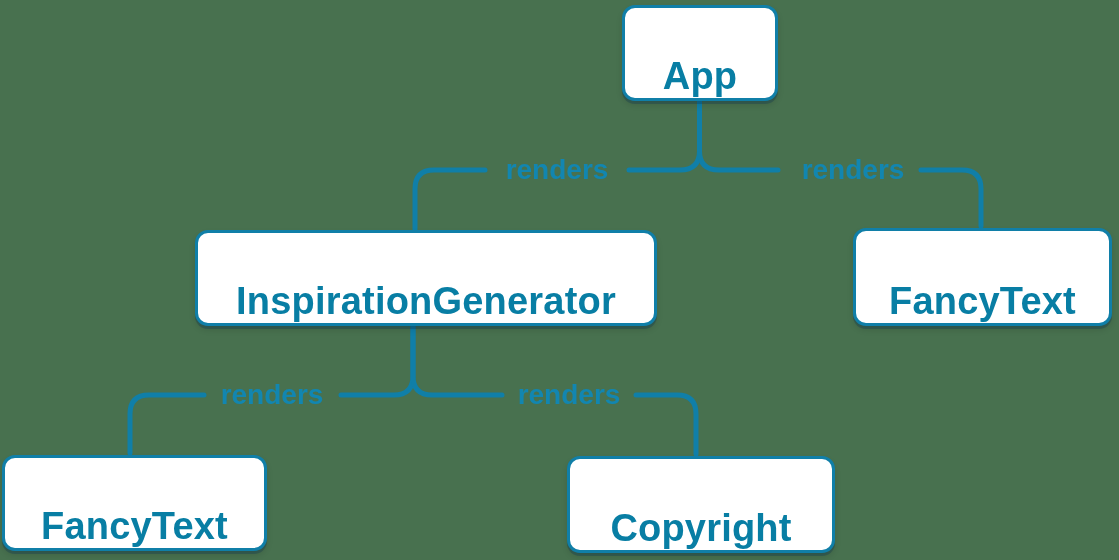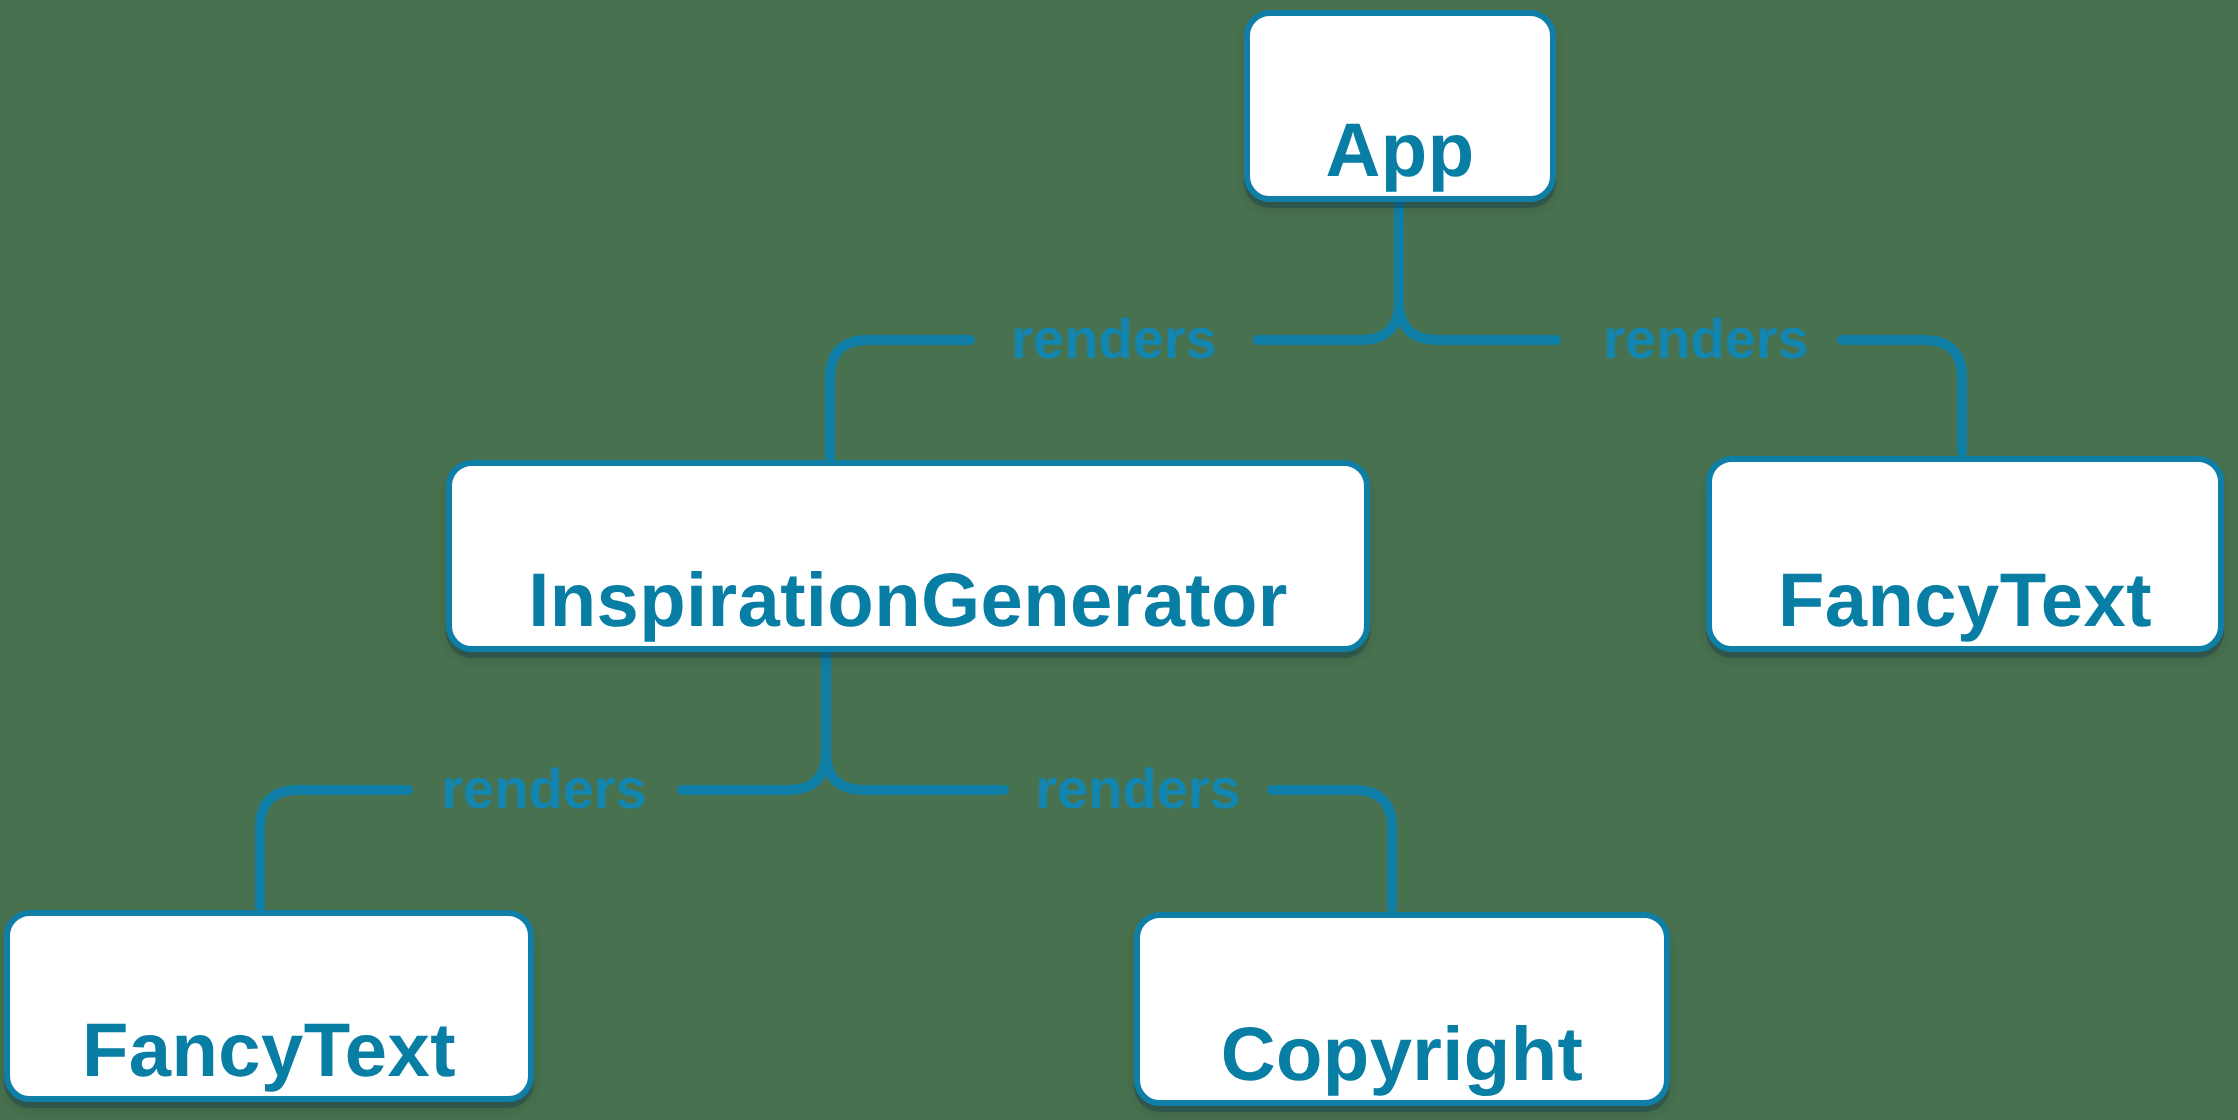--- a/index.html
+++ b/index.html
@@ -47,21 +47,21 @@
     box-shadow: 0 3px 0 rgba(16, 58, 82, 0.35), 0 4px 6px rgba(0, 0, 0, 0.12);
   }
   .node-label {
     color: var(--node-text, #087ea4);
     font-size: 38px;
     font-weight: 600;
     letter-spacing: 0.2px;
     white-space: nowrap;
   }
   .node-app                  { left: 622px; top: 5px;   width: 156px; height: 96px; }
-  .node-inspiration-generator{ left: 195px; top: 230px; width: 462px; height: 96px; margin-left: 28px; }
+  .node-inspiration-generator{ left: 195px; top: 230px; width: 462px; height: 96px; }
   .node-fancy-text-right     { left: 853px; top: 228px; width: 259px; height: 98px; }
   .node-fancy-text-left      { left: 2px;   top: 455px; width: 265px; height: 96px; }
   .node-copyright            { left: 567px; top: 456px; width: 268px; height: 97px; }
 </style>
 </head>
 <body>
 
 <div class="stage">
 
   <svg class="edges" viewBox="0 0 1119 560" aria-hidden="true">

